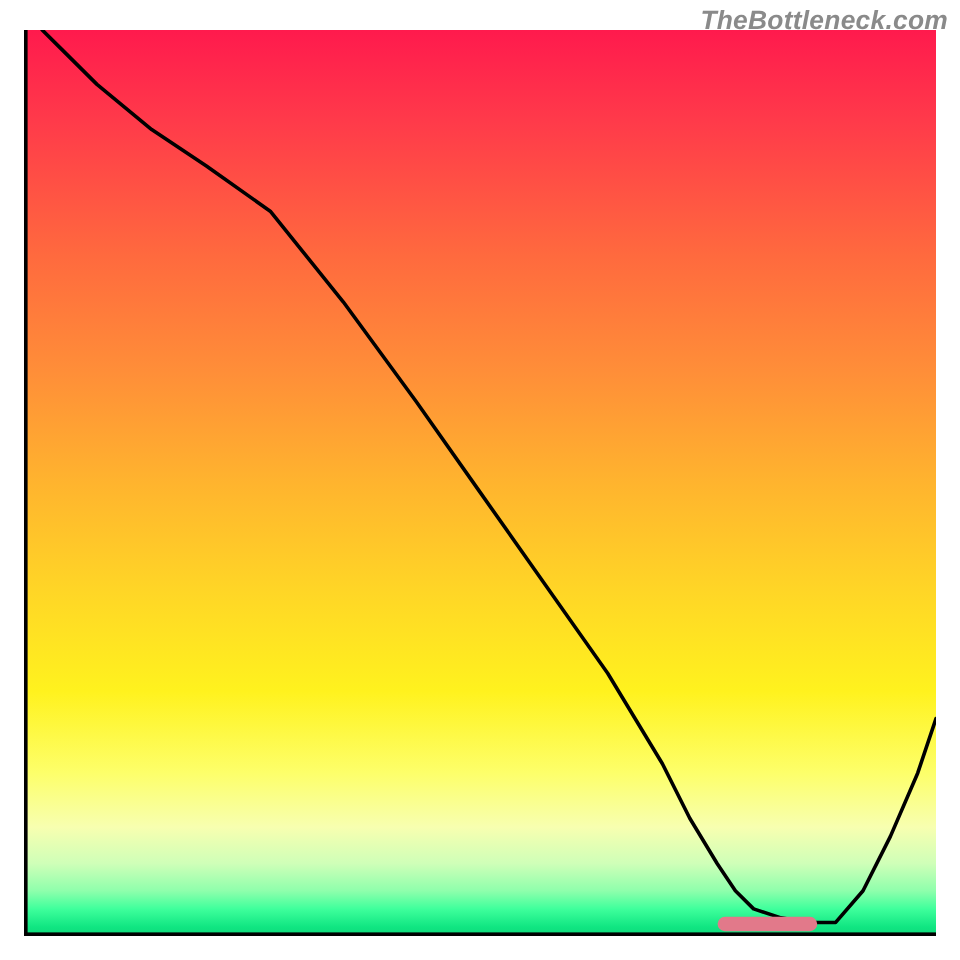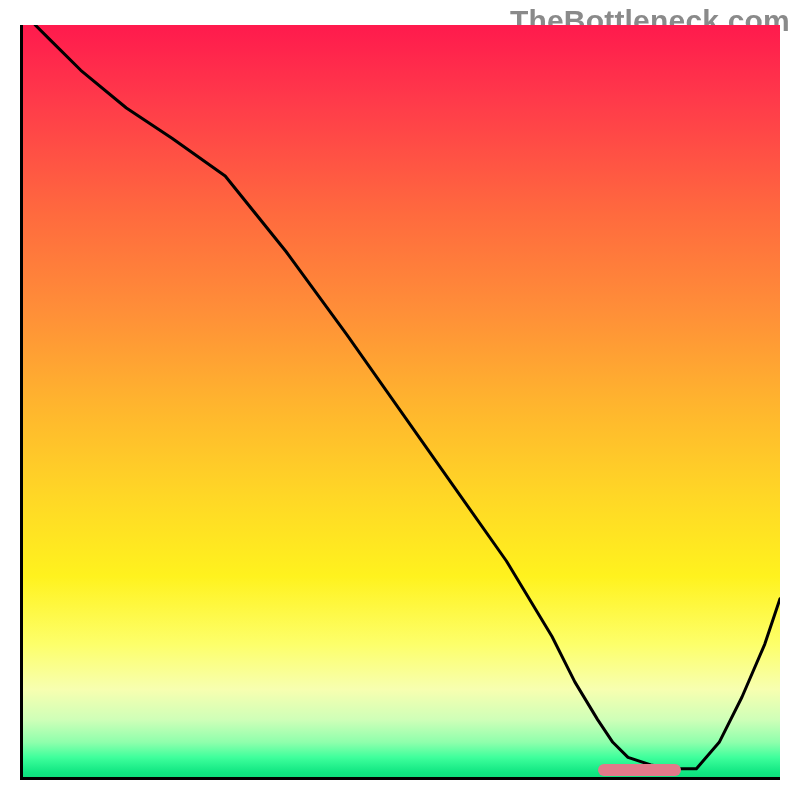--- a/index.html
+++ b/index.html
@@ -2,24 +2,25 @@
 <html><head>
 <meta charset="utf-8">
 <style>
   * { margin: 0; padding: 0; box-sizing: border-box; }
   html, body { width: 800px; height: 800px; overflow: hidden; background: #fff; }
   .wrap { position: relative; width: 800px; height: 800px; }
   .watermark {
     position: absolute;
     top: 4px; right: 10px;
     font-family: Arial, Helvetica, sans-serif;
-    font-size: 30px;
+    font-size: 22px;
     font-weight: 600;
     color: #8a8a8a;
     letter-spacing: 0.2px;
+    font-style: italic;
   }
   .plot {
     position: absolute;
     left: 20px; top: 25px;
     width: 760px; height: 755px;
   }
   .gradient {
     position: absolute;
     left: 0; top: 0; width: 100%; height: 100%;
     background: linear-gradient(to bottom,

